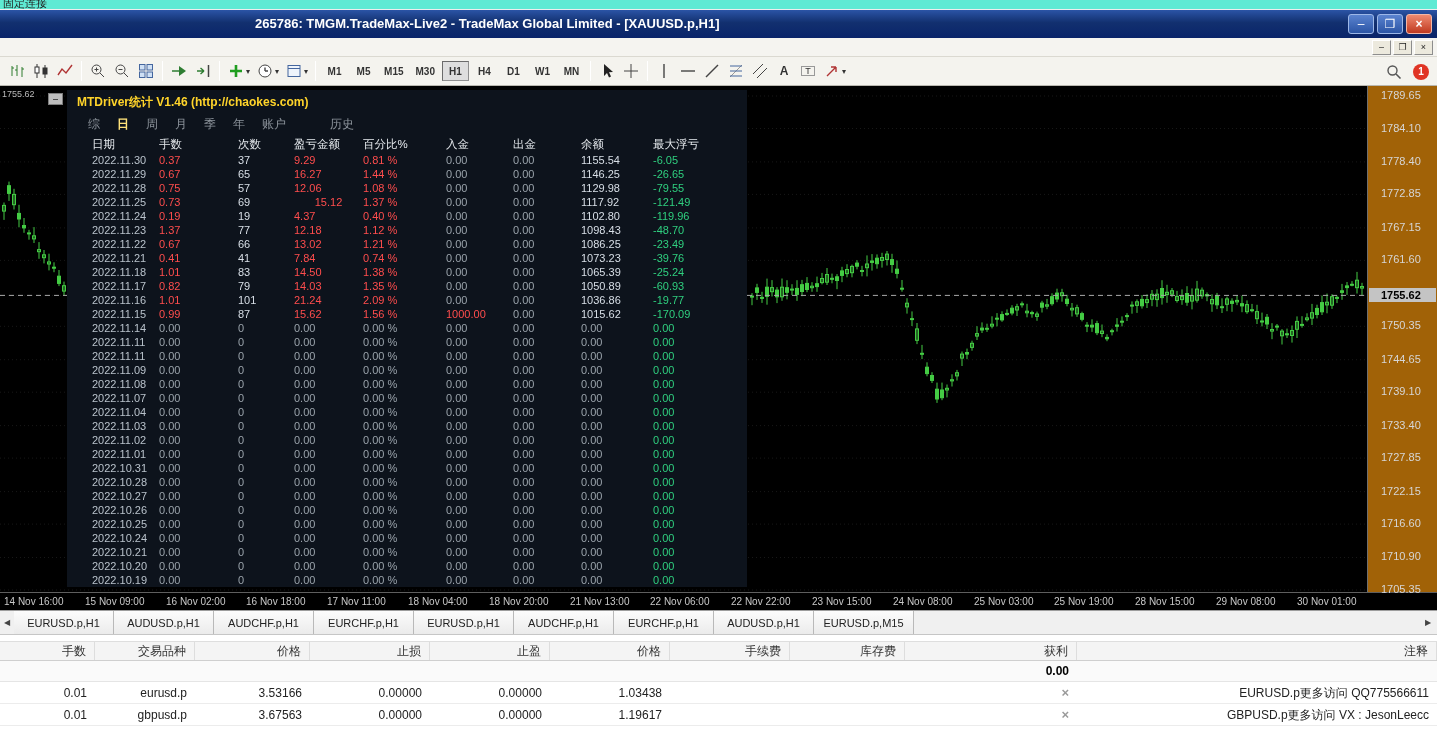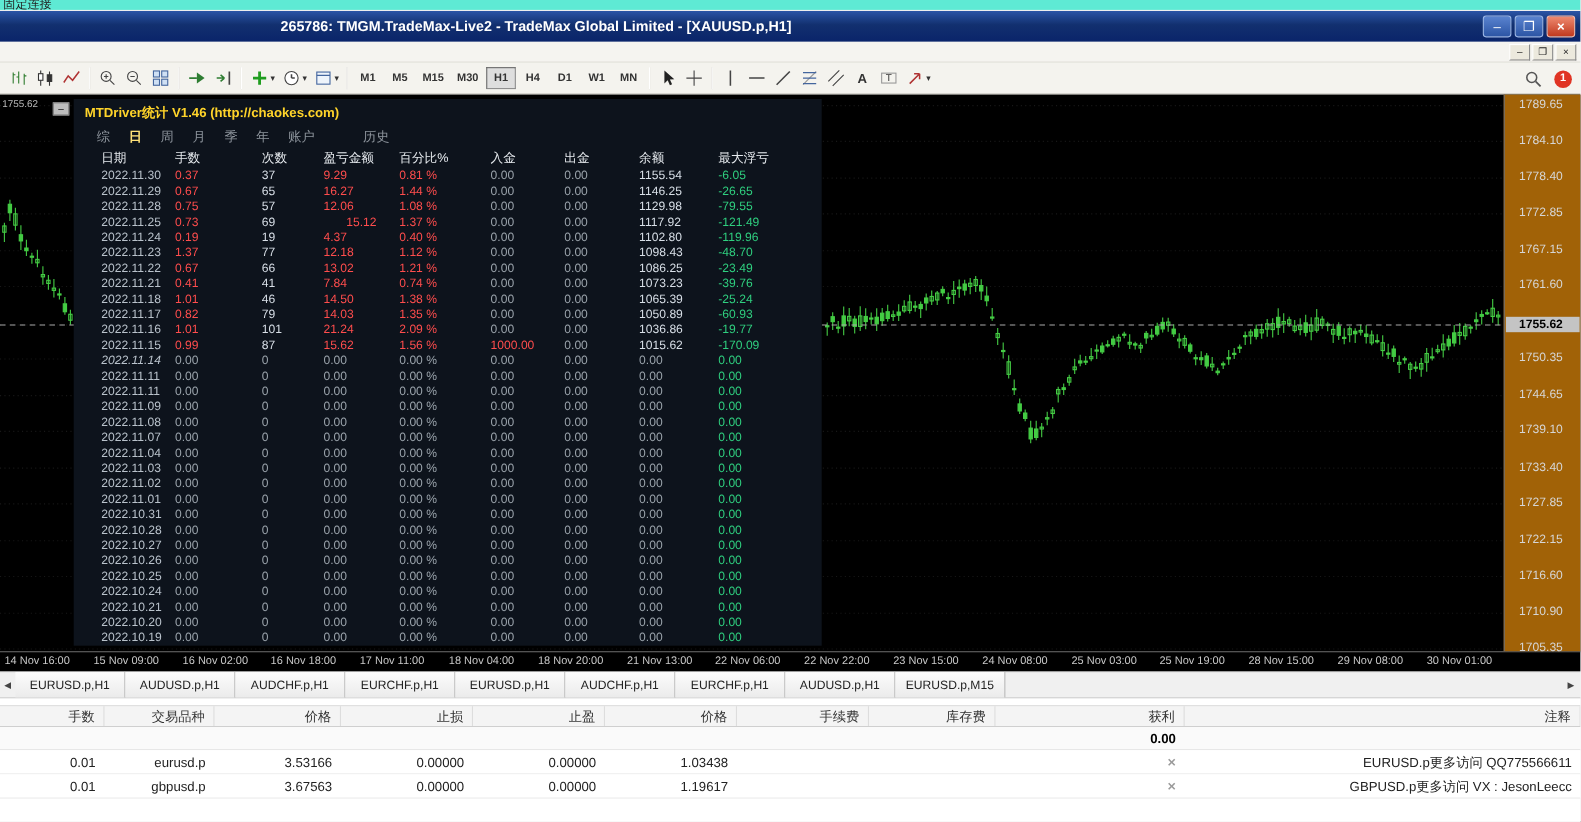--- a/index.html
+++ b/index.html
@@ -507,21 +507,21 @@
             <span class="sp-cell" style="color: rgb(255, 77, 77);">7.84</span>
             <span class="sp-cell" style="color: rgb(255, 77, 77);">0.74 %</span>
             <span class="sp-cell" style="color: rgb(154, 163, 171);">0.00</span>
             <span class="sp-cell" style="color: rgb(154, 163, 171);">0.00</span>
             <span class="sp-cell" style="color: rgb(216, 223, 231);">1073.23</span>
             <span class="sp-cell" style="color: rgb(47, 207, 127);">-39.76</span>
           </div>
           <div class="sp-row">
             <span class="sp-cell" style="color: rgb(185, 194, 203);">2022.11.18</span>
             <span class="sp-cell" style="color: rgb(255, 77, 77);">1.01</span>
-            <span class="sp-cell" style="color: rgb(216, 223, 231);">46</span>
+            <span class="sp-cell" style="color: rgb(216, 223, 231);">83</span>
             <span class="sp-cell" style="color: rgb(255, 77, 77);">14.50</span>
             <span class="sp-cell" style="color: rgb(255, 77, 77);">1.38 %</span>
             <span class="sp-cell" style="color: rgb(154, 163, 171);">0.00</span>
             <span class="sp-cell" style="color: rgb(154, 163, 171);">0.00</span>
             <span class="sp-cell" style="color: rgb(216, 223, 231);">1065.39</span>
             <span class="sp-cell" style="color: rgb(47, 207, 127);">-25.24</span>
           </div>
           <div class="sp-row">
             <span class="sp-cell" style="color: rgb(185, 194, 203);">2022.11.17</span>
             <span class="sp-cell" style="color: rgb(255, 77, 77);">0.82</span>
@@ -549,21 +549,21 @@
             <span class="sp-cell" style="color: rgb(255, 77, 77);">0.99</span>
             <span class="sp-cell" style="color: rgb(216, 223, 231);">87</span>
             <span class="sp-cell" style="color: rgb(255, 77, 77);">15.62</span>
             <span class="sp-cell" style="color: rgb(255, 77, 77);">1.56 %</span>
             <span class="sp-cell" style="color: rgb(255, 77, 77);">1000.00</span>
             <span class="sp-cell" style="color: rgb(154, 163, 171);">0.00</span>
             <span class="sp-cell" style="color: rgb(216, 223, 231);">1015.62</span>
             <span class="sp-cell" style="color: rgb(47, 207, 127);">-170.09</span>
           </div>
           <div class="sp-row">
-            <span class="sp-cell" style="color: rgb(185, 194, 203); font-style: italic;">2022.11.14</span>
+            <span class="sp-cell" style="color: rgb(185, 194, 203);">2022.11.14</span>
             <span class="sp-cell" style="color: rgb(154, 163, 171);">0.00</span>
             <span class="sp-cell" style="color: rgb(154, 163, 171);">0</span>
             <span class="sp-cell" style="color: rgb(154, 163, 171);">0.00</span>
             <span class="sp-cell" style="color: rgb(154, 163, 171);">0.00 %</span>
             <span class="sp-cell" style="color: rgb(154, 163, 171);">0.00</span>
             <span class="sp-cell" style="color: rgb(154, 163, 171);">0.00</span>
             <span class="sp-cell" style="color: rgb(154, 163, 171);">0.00</span>
             <span class="sp-cell" style="color: rgb(47, 207, 127);">0.00</span>
           </div>
           <div class="sp-row">

